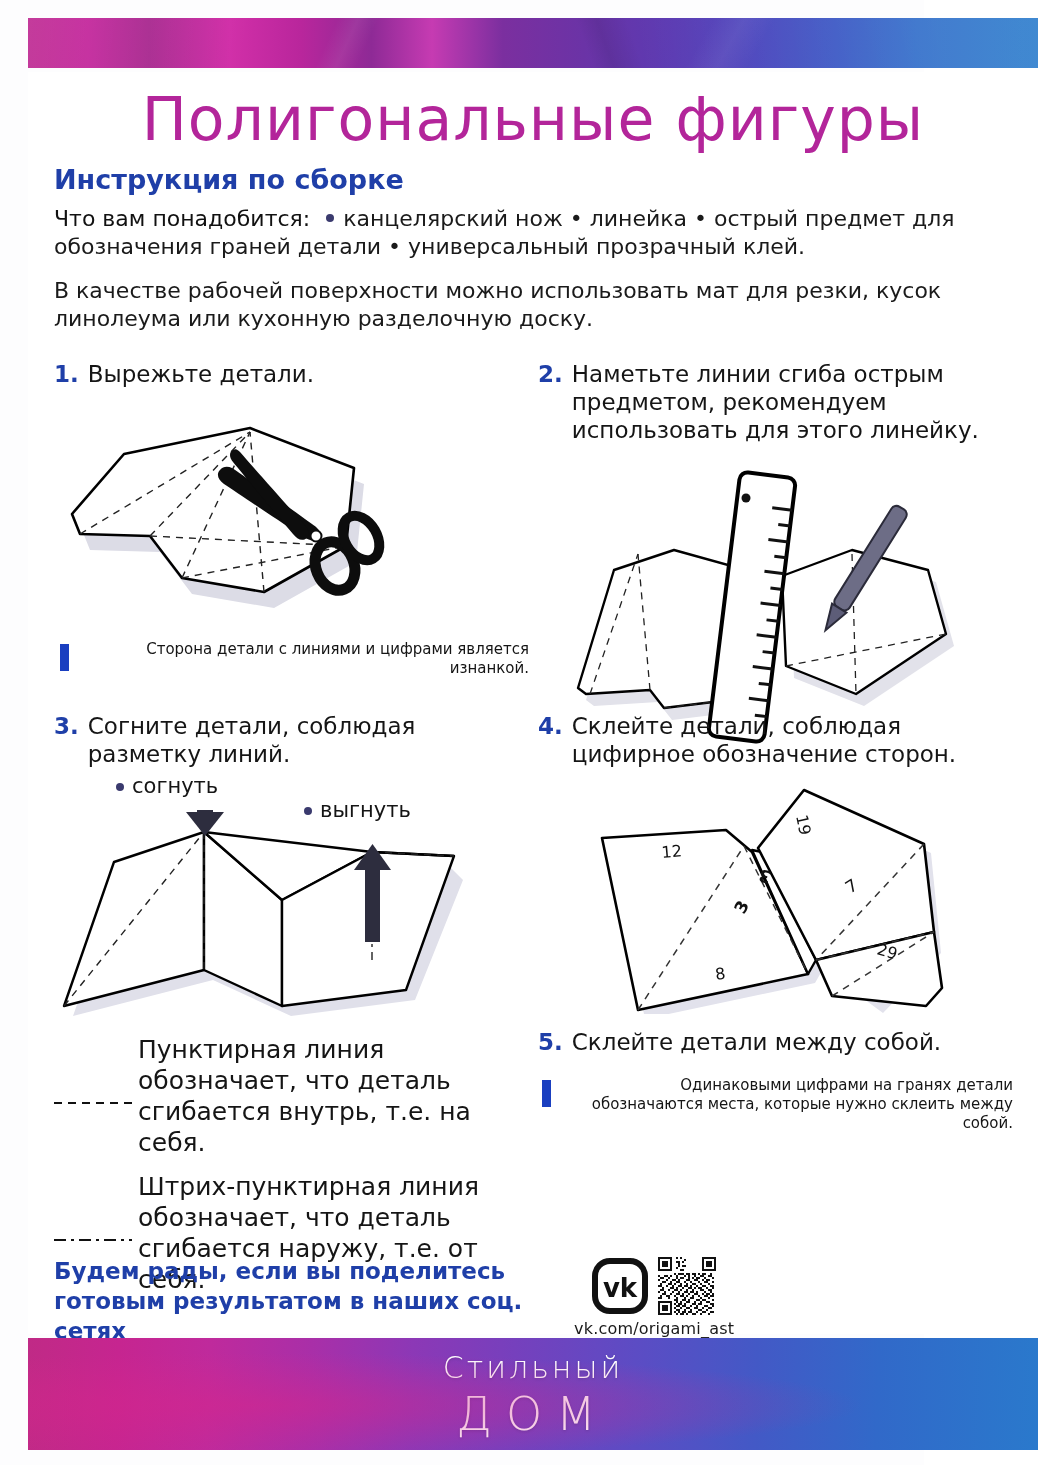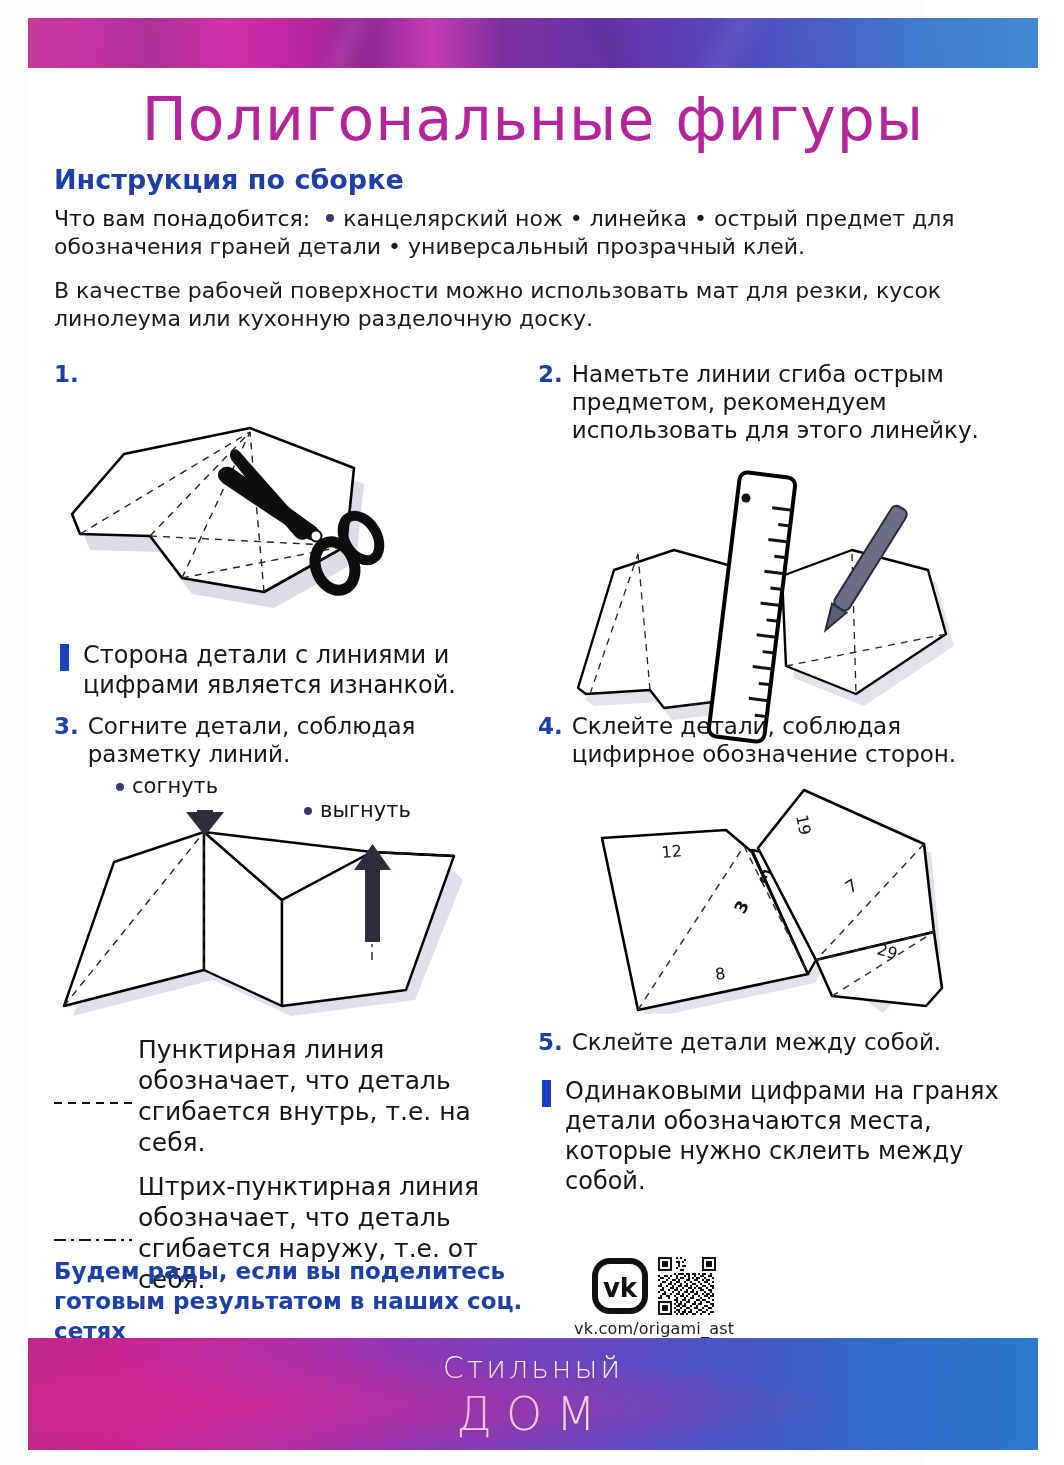--- a/index.html
+++ b/index.html
@@ -101,21 +101,21 @@
 
   .step-head {
     display: flex; align-items: flex-start; gap: 9px;
     font-size: 23px; color: #151515; line-height: 1.22;
   }
   .step-num { color: #1f3fa8; font-weight: bold; flex: 0 0 auto; }
   .step-txt { display: block; }
 
   .note {
     display: flex; gap: 14px; align-items: flex-start;
-    font-size: 24px; color: #151515; line-height: 1.26;
+    font-size: 15px; color: #151515; line-height: 1.26; text-align: right;
   }
   .note-bar {
     flex: 0 0 auto; width: 9px; height: 27px;
     background: #1a3fc0; margin-top: 4px;
   }
 
   .legend-row {
     display: flex; gap: 6px; align-items: center;
     font-size: 25px; color: #151515; line-height: 1.25;
   }
@@ -163,20 +163,21 @@
       <span class="bullet-dot"></span><span>канцелярский нож  •  линейка  •  острый предмет для обозначения граней детали  •  универсальный прозрачный клей.</span>
     </div>
 
     <div class="surface">В качестве рабочей поверхности можно использовать мат для резки, кусок линолеума или кухонную разделочную доску.</div>
 
     <div class="cols" style="height:1180px;">
 
       <div class="col col-l" style="top:0;">
         <div class="step-head">
           <span class="step-num">1.</span>
+          <span class="step-txt">Вырежьте детали.</span>
         </div>
 
         <div class="fig" style="margin-top:8px;">
           <svg width="420" height="230" viewBox="0 0 420 230">
 
             <path d="M18 118 L70 58 L196 32 L300 72 L292 150 L210 196 L128 182 L96 140 L26 138 Z" transform="translate(10,16)" fill="#dcdce6" stroke="none"></path>
 
             <path d="M18 118 L70 58 L196 32 L300 72 L292 150 L210 196 L128 182 L96 140 L26 138 Z" fill="#ffffff" stroke="#000" stroke-width="2.6" stroke-linejoin="round"></path>
 
             <g stroke="#222" stroke-width="1.4" fill="none" stroke-dasharray="7 6">

